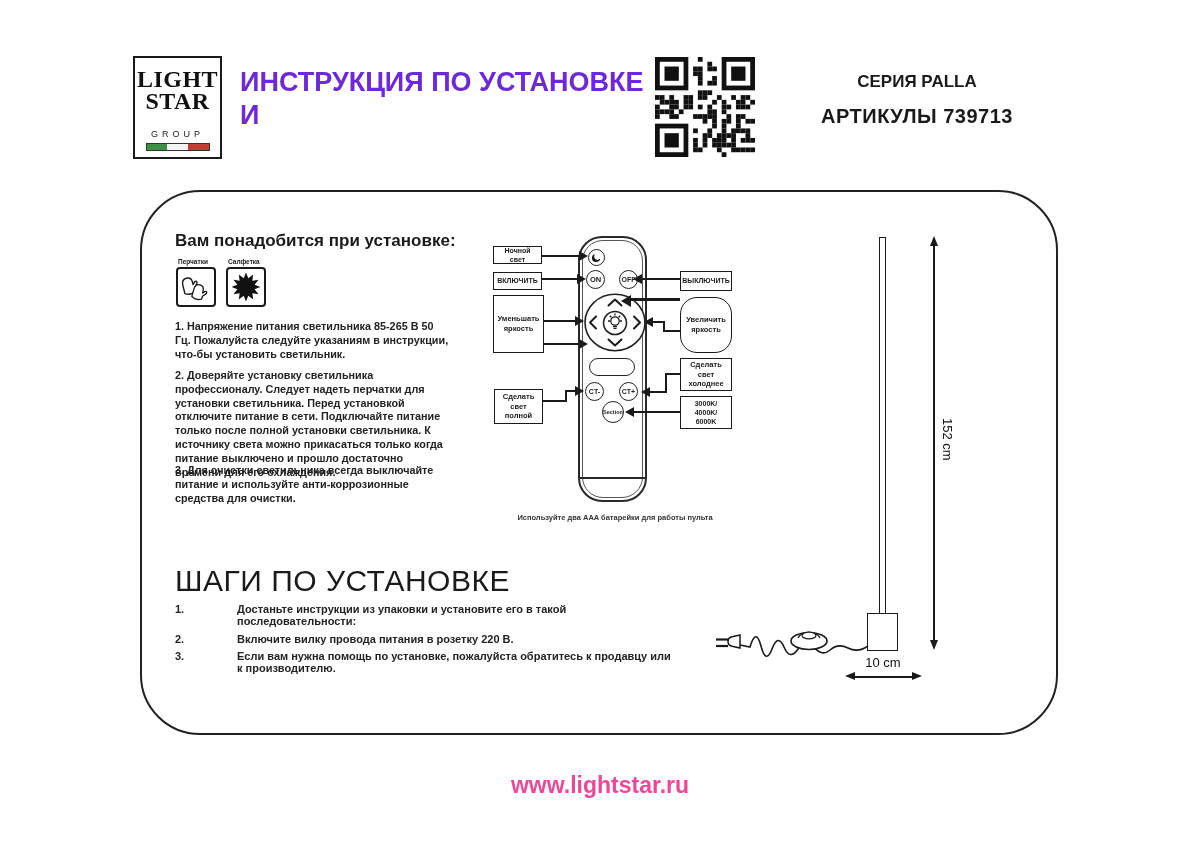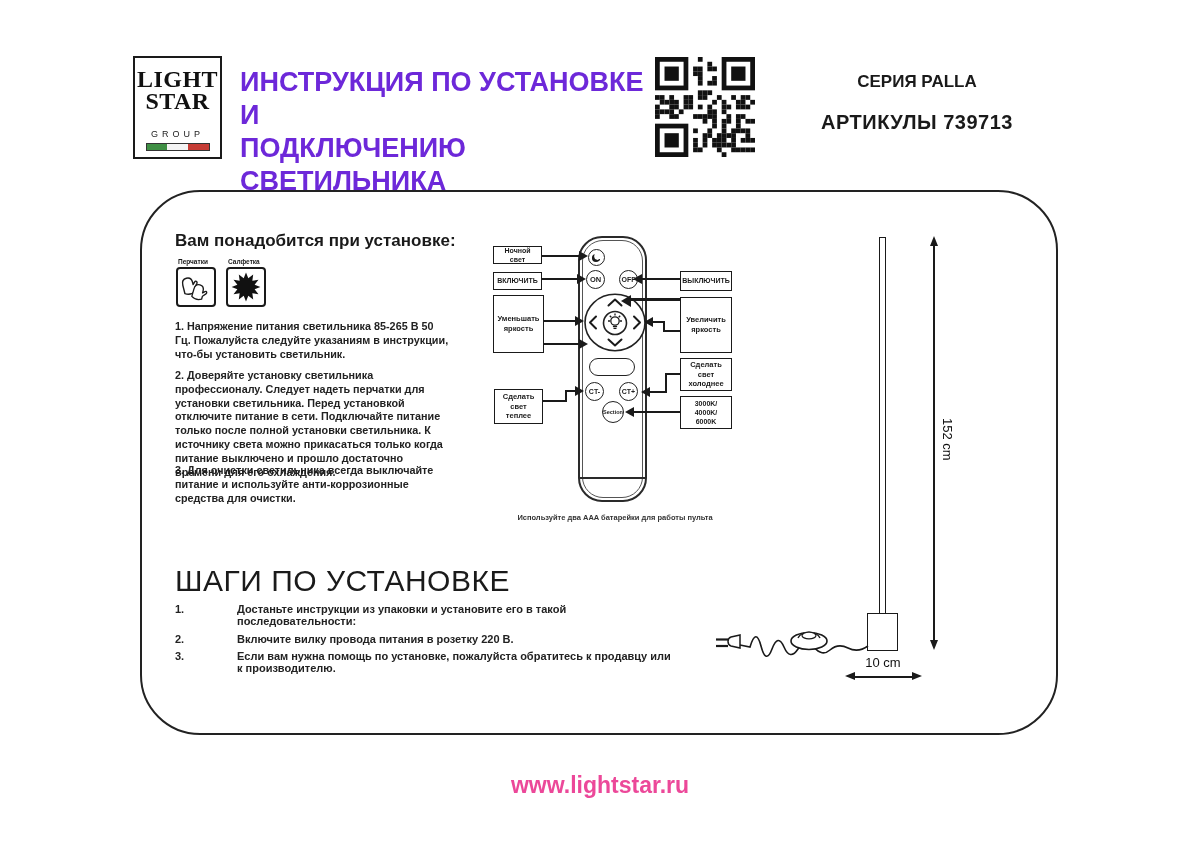--- a/index.html
+++ b/index.html
@@ -16,21 +16,21 @@
     margin-top:17px; color:#222; }
   .logo-flag { width:64px; height:8px; border:1px solid #333; margin-top:4px; display:flex; }
   .logo-flag span { flex:1; }
   .fg { background:#3f8f44; } .fw { background:#f4f4f4; } .fr { background:#c63c35; }
 
   .page-title { position:absolute; left:240px; top:66px; width:420px; font-size:27px;
     font-weight:bold; line-height:1.22; color:#6d28d9; }
   .qr-wrap { position:absolute; left:655px; top:57px; width:100px; height:100px; }
   .series-block { position:absolute; left:812px; top:72px; width:210px; text-align:center; }
   .series-label { font-size:17px; font-weight:bold; }
-  .article-label { font-size:20px; font-weight:bold; margin-top:19px; letter-spacing:0.5px; }
+  .article-label { font-size:20px; font-weight:bold; margin-top:13px; letter-spacing:0.5px; }
 
   
   .panel { position:absolute; left:140px; top:190px; width:918px; height:545px;
     border:2px solid #222; border-radius:60px; background:#fff; }
 
   .needs-heading { position:absolute; left:175px; top:231px; font-size:17px; font-weight:bold; }
   .req-label { position:absolute; font-size:6.5px; font-weight:bold; }
   .req-box { position:absolute; width:40px; height:40px; border:2px solid #1a1a1a;
     border-radius:4px; display:flex; align-items:center; justify-content:center; background:#fff; }
   .note { position:absolute; left:175px; width:276px; font-size:10.8px; font-weight:bold;
@@ -94,21 +94,20 @@
     <span class="logo-group">GROUP</span>
     <span class="logo-flag">
         <span class="fg"></span>
         <span class="fw"></span>
         <span class="fr"></span>
       </span>
   </div>
 
   <div class="page-title">
     <div>ИНСТРУКЦИЯ ПО УСТАНОВКЕ И</div>
-    <div>ПОДКЛЮЧЕНИЮ СВЕТИЛЬНИКА</div>
   </div>
 
   <div class="qr-wrap"><svg width="100" height="100" viewBox="0 0 100 100" xmlns="http://www.w3.org/2000/svg">
         <rect x="42.86" y="0.00" width="4.76" height="4.76" fill="#111"></rect>
         <rect x="52.38" y="4.76" width="4.76" height="4.76" fill="#111"></rect>
         <rect x="38.10" y="9.52" width="4.76" height="4.76" fill="#111"></rect>
         <rect x="42.86" y="9.52" width="4.76" height="4.76" fill="#111"></rect>
         <rect x="52.38" y="9.52" width="4.76" height="4.76" fill="#111"></rect>
         <rect x="57.14" y="9.52" width="4.76" height="4.76" fill="#111"></rect>
         <rect x="38.10" y="14.29" width="4.76" height="4.76" fill="#111"></rect>
@@ -301,23 +300,23 @@
 
   <div class="pill-btn"></div>
   <div class="rbtn" style="left:585px; top:382px; width:19px; height:19px; font-size:7px;">CT-</div>
   <div class="rbtn" style="left:619px; top:382px; width:19px; height:19px; font-size:7px;">CT+</div>
   <div class="rbtn" style="left:602px; top:401px; width:22px; height:22px; font-size:5.5px;">Section</div>
   <div class="battery-line"></div>
 
   <div class="lblbox" style="left:493px; top:246px; width:49px; height:18px; font-size:7px;">Ночной свет</div>
   <div class="lblbox" style="left:493px; top:272px; width:49px; height:17px; font-size:7px;">ВКЛЮЧИТЬ</div>
   <div class="lblbox" style="left:493px; top:295px; width:51px; height:58px;">Уменьшать яркость</div>
-  <div class="lblbox" style="left:494px; top:389px; width:49px; height:35px;">Сделать свет теплее</div>
+  <div class="lblbox" style="left:494px; top:389px; width:49px; height:35px;">Сделать свет полной</div>
   <div class="lblbox" style="left:680px; top:271px; width:52px; height:20px; font-size:7px;">ВЫКЛЮЧИТЬ</div>
-  <div class="lblbox" style="left:680px; top:297px; width:52px; height:56px;">Увеличить яркость</div>
+  <div class="lblbox" style="left:680px; top:297px; width:52px; height:56px;border-radius:17px;">Увеличить яркость</div>
   <div class="lblbox" style="left:680px; top:358px; width:52px; height:33px;">Сделать свет холоднее</div>
   <div class="lblbox" style="left:680px; top:396px; width:52px; height:33px; font-size:7px;">3000K/
 4000K/
 6000K</div>
 
   <div class="hline" style="left:542px; top:255px; width:38px;"></div>
   <div class="arr arr-r" style="left:579px; top:251px;"></div>
 
   <div class="hline" style="left:542px; top:278px; width:36px;"></div>
   <div class="arr arr-r" style="left:577px; top:274px;"></div>

